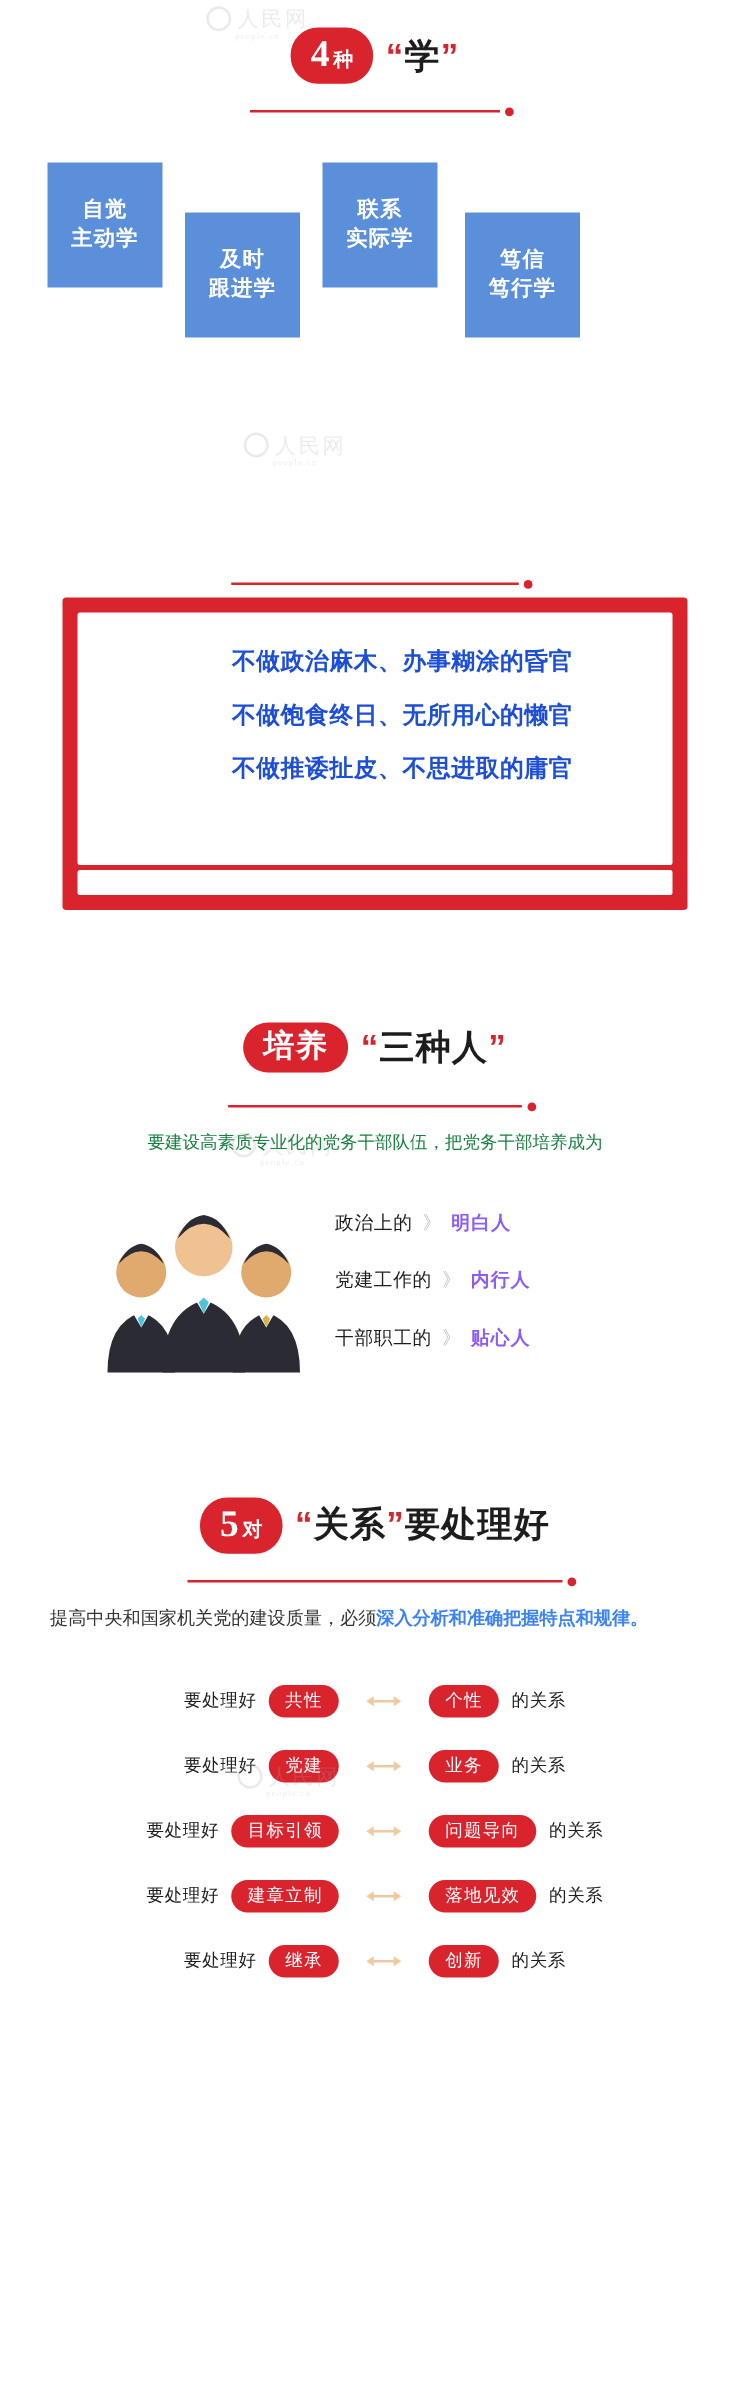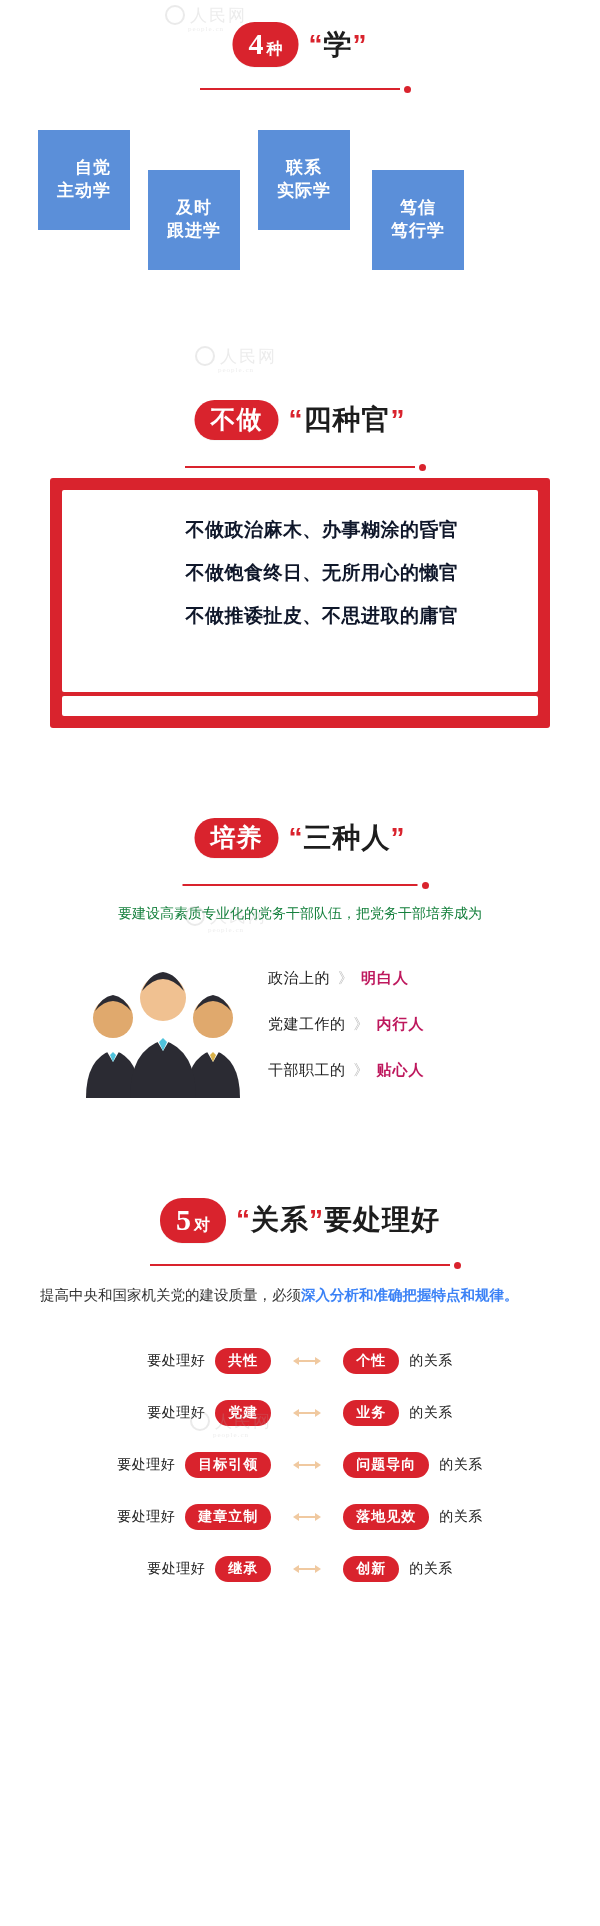--- a/index.html
+++ b/index.html
@@ -165,21 +165,21 @@
     border-radius: 2px;
   }
   .book-lines {
     position: absolute;
     left: 0; right: 0; top: 42px;
     text-align: center;
   }
   .book-lines .bl {
     font-size: 19px;
     font-weight: bold;
-    color: #0f172a;
+    color: #1d4ed8;
     line-height: 1.0;
     margin-bottom: 24px;
     letter-spacing: 0.5px;
     padding-left: 44px;
   }
 
   
   .lead-text {
     width: 520px;
     margin: 0 auto;
@@ -210,21 +210,21 @@
     font-size: 15px;
     color: #1d1d1d;
   }
   .row3 .lbl { letter-spacing: 0.5px; }
   .row3 .arrow {
     color: #bbb;
     margin: 0 8px;
     font-size: 15px;
   }
   .row3 .val {
-    color: #be185d;
+    color: #8b5cf6;
     font-weight: bold;
     letter-spacing: 1px;
   }
 
   
   .lead-text2 {
     width: 520px;
     margin: 0 auto;
     font-size: 14.5px;
     color: #333;
@@ -250,21 +250,21 @@
   .pill {
     display: inline-flex;
     align-items: center;
     justify-content: center;
     background: #d9232d;
     color: #ffffff;
     border-radius: 13px;
     height: 26px;
     padding: 0 13px;
     font-size: 14px;
-    font-weight: bold;
+    font-weight: normal;
     letter-spacing: 1px;
     white-space: nowrap;
   }
   .rel-arrow {
     margin: 0 14px;
     color: #f0c9a0;
     font-size: 17px;
     letter-spacing: -2px;
     display: inline-flex;
     align-items: center;
@@ -297,21 +297,21 @@
     </span>
     <span class="hl-tail">
       <span class="q">“</span><span>学</span><span class="q">”</span>
     </span>
   </div>
   <div class="hl-underline" style="width:200px;"></div>
   <div class="hl-dot" style="left:calc(50% + 104px);"></div>
 </div>
 
 <div class="cards-wrap">
-  <div class="card" style="left:38px; top:18px;text-align:right;">
+  <div class="card" style="left:38px; top:18px;">
     <div class="shadow-plate"></div>
     <div class="card-text">
       <div>自觉</div>
       <div>主动学</div>
     </div>
   </div>
   <div class="card" style="left:258px; top:18px;">
     <div class="shadow-plate"></div>
     <div class="card-text">
       <div>联系</div>
@@ -328,28 +328,20 @@
   <div class="card" style="left:372px; top:58px;">
     <div class="shadow-plate"></div>
     <div class="card-text">
       <div>笃信</div>
       <div>笃行学</div>
     </div>
   </div>
 </div>
 
 <div class="headline" style="margin-top:88px;">
-  <div class="hl-inner">
-    <span class="hl-badge text-badge">
-      <span class="hl-num">不做</span>
-    </span>
-    <span class="hl-tail">
-      <span class="q">“</span><span>四种官</span><span class="q">”</span>
-    </span>
-  </div>
   <div class="hl-underline" style="width:230px;"></div>
   <div class="hl-dot" style="left:calc(50% + 119px);"></div>
 </div>
 
 <div class="book">
   <div class="book-bg"></div>
   <div class="book-page"></div>
   <div class="book-bottom"></div>
   <div class="book-lines">
     <div class="bl">不做政治麻木、办事糊涂的昏官</div>

